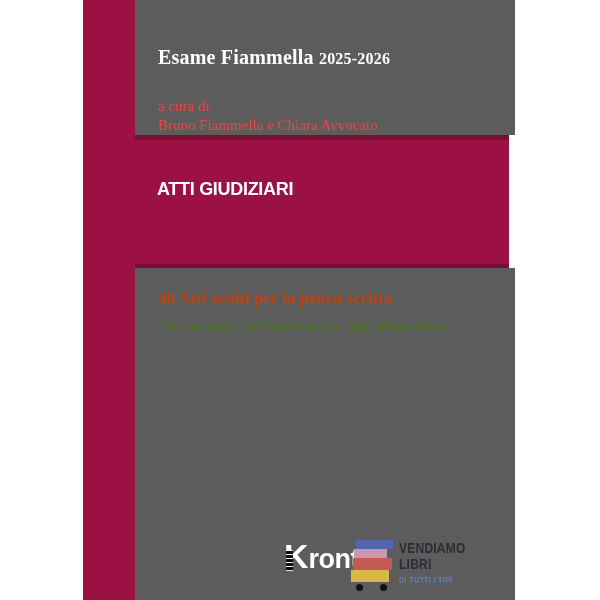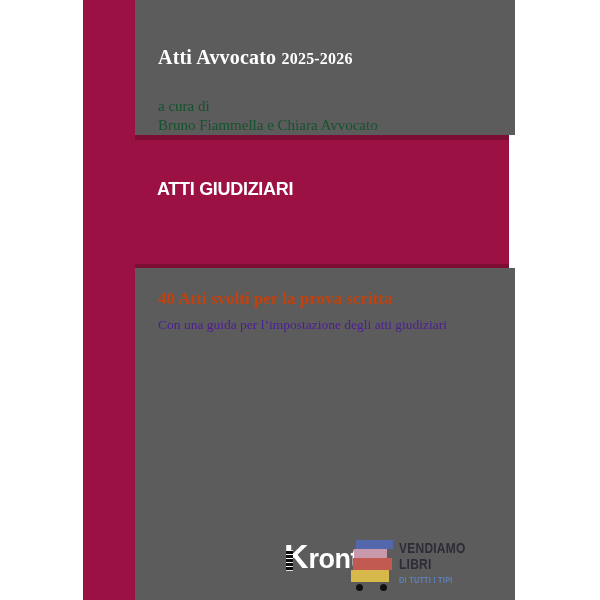--- a/index.html
+++ b/index.html
@@ -35,34 +35,34 @@
     box-sizing:border-box;background:var(--crimson);
     border-top:5px solid var(--crimson-dark);
     border-bottom:4px solid var(--crimson-dark);
   }
   .series-line{
     position:absolute;left:158px;top:45px;color:#fff;
     font-weight:bold;font-size:20px;line-height:24px;letter-spacing:0.2px;
   }
   .series-line .years{font-size:16px;}
   .curators{
-    position:absolute;left:158px;top:97px;color:#14532d;
+    position:absolute;left:158px;top:97px;color:#ef4444;
     font-size:15px;line-height:19px;
   }
   .band-title{
     margin:0;padding:32px 0 0 22px;color:#fff;
     font-family:"Liberation Sans",sans-serif;font-weight:bold;
     font-size:18px;line-height:34px;letter-spacing:-0.3px;
   }
   .subtitle{
     position:absolute;left:158px;top:289px;color:#c2410c;
     font-weight:bold;font-size:17px;line-height:20px;
   }
   .tagline{
-    position:absolute;left:158px;top:316px;color:#4c1d95;
+    position:absolute;left:158px;top:316px;color:#4d7c0f;
     font-size:13.5px;line-height:17px;
   }
   
   .kront{
     position:absolute;left:284px;top:538px;color:#fff;
     font-family:"Liberation Sans",sans-serif;font-weight:bold;white-space:nowrap;
   }
   .kront .k{font-size:34px;line-height:36px;}
   .kront .ront{font-size:27px;line-height:36px;letter-spacing:-0.5px;}
   .k-strip{
@@ -102,21 +102,21 @@
 
   <div class="header-panel"></div>
 
   <div class="title-band">
     <h1 class="band-title"><span>ATTI GIUDIZIARI</span><br></h1>
   </div>
 
   <div class="body-panel"></div>
 
   <div class="series-line">
-    <span>Atti Avvocato</span>
+    <span>Esame Fiammella</span>
     <span class="years">2025-2026</span>
   </div>
 
   <div class="curators">
     <div>a cura di</div>
     <div>Bruno Fiammella e Chiara Avvocato</div>
   </div>
 
   <div class="subtitle">40 Atti svolti per la prova scritta</div>
 

